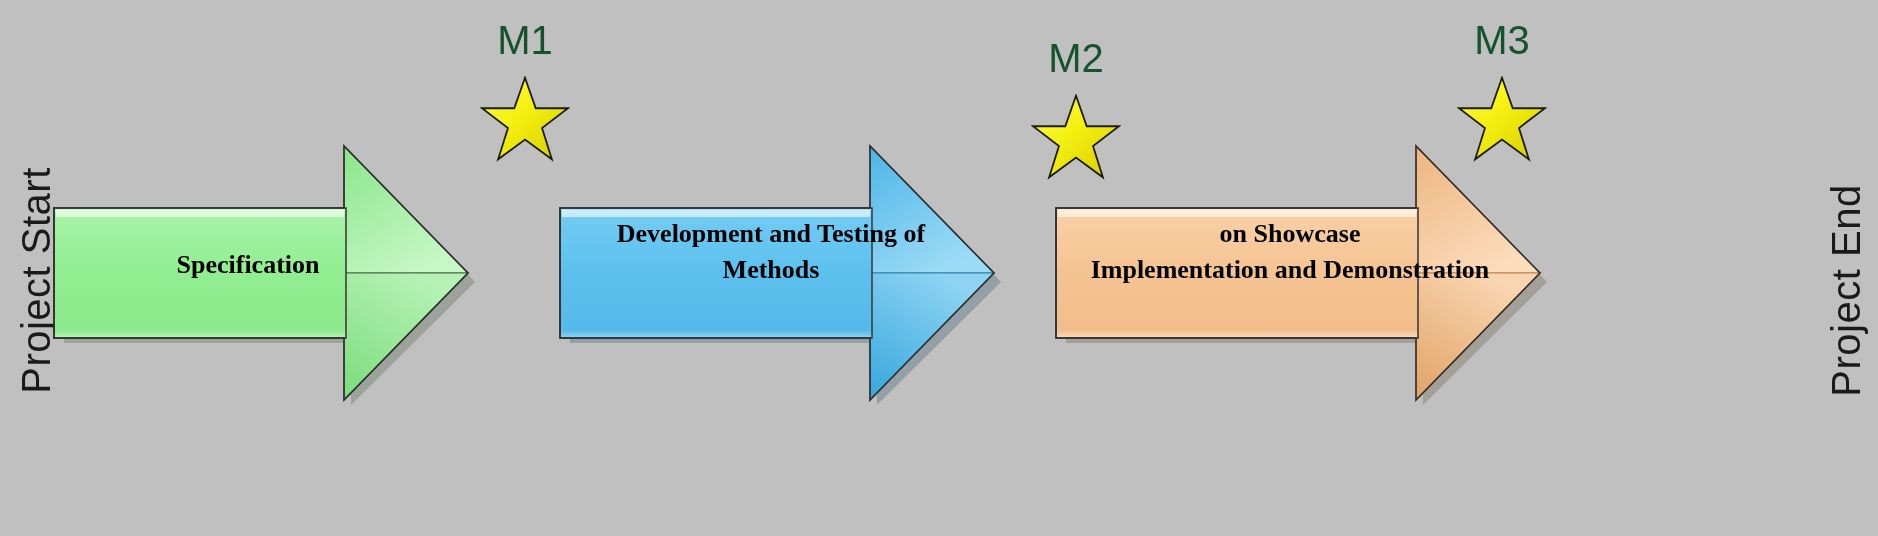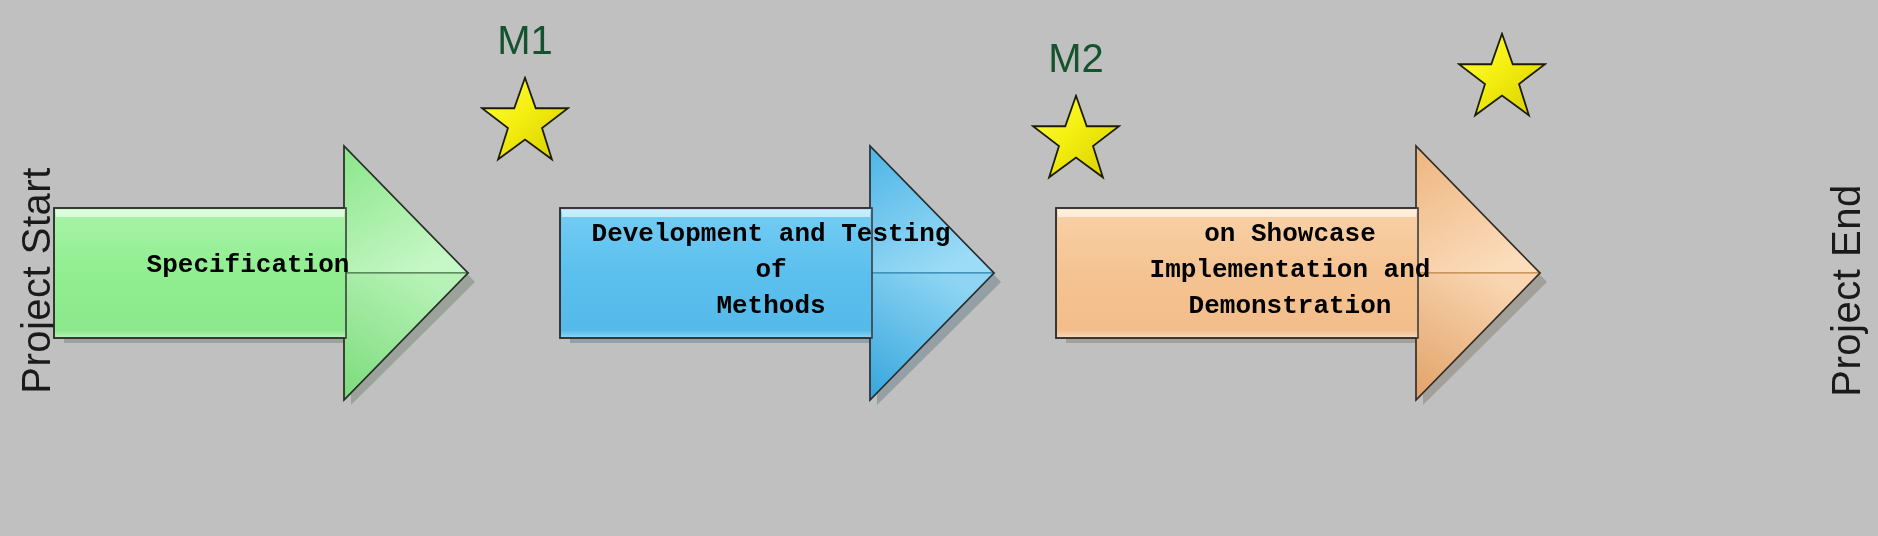--- a/index.html
+++ b/index.html
@@ -55,21 +55,21 @@
   
   .arrow{position:absolute;}
   .arrow svg{display:block;overflow:visible;}
   .arrow-text{
     position:absolute;
     text-align:center;
     font-weight:bold;
     color:#000;
     font-size:26px;
     line-height:36px;
-    font-family:Liberation Mono, monospace;
+    font-family:Liberation Serif, serif;
     pointer-events:none;
   }
   .arrow-text sup{font-size:16px;vertical-align:super;line-height:0;}
 
   #arrow-specification{left:50px;top:142px;}
   #arrow-specification .arrow-text{left:28px;top:105px;width:340px;}
 
   #arrow-development{left:556px;top:142px;}
   #arrow-development .arrow-text{left:30px;top:74px;width:370px;}
 
@@ -105,20 +105,21 @@
           <stop offset="0%" stop-color="#ffff4a"></stop>
           <stop offset="45%" stop-color="#f5ef10"></stop>
           <stop offset="100%" stop-color="#d6cc00"></stop>
         </linearGradient>
       </defs>
       <polygon points="50,2 62,36 98,36 69,58 80,93 50,71 20,93 31,58 2,36 38,36" fill="url(#starGrad2)" stroke="#1c1c00" stroke-width="2"></polygon>
     </svg>
   </div>
 
   <div id="milestone-3" class="milestone">
+    <span class="m-label">M3</span>
     <svg class="m-star" viewBox="0 0 100 96">
       <defs>
         <linearGradient id="starGrad3" x1="0" y1="0" x2="1" y2="1">
           <stop offset="0%" stop-color="#ffff4a"></stop>
           <stop offset="45%" stop-color="#f5ef10"></stop>
           <stop offset="100%" stop-color="#d6cc00"></stop>
         </linearGradient>
       </defs>
       <polygon points="50,2 62,36 98,36 69,58 80,93 50,71 20,93 31,58 2,36 38,36" fill="url(#starGrad3)" stroke="#1c1c00" stroke-width="2"></polygon>
     </svg>

